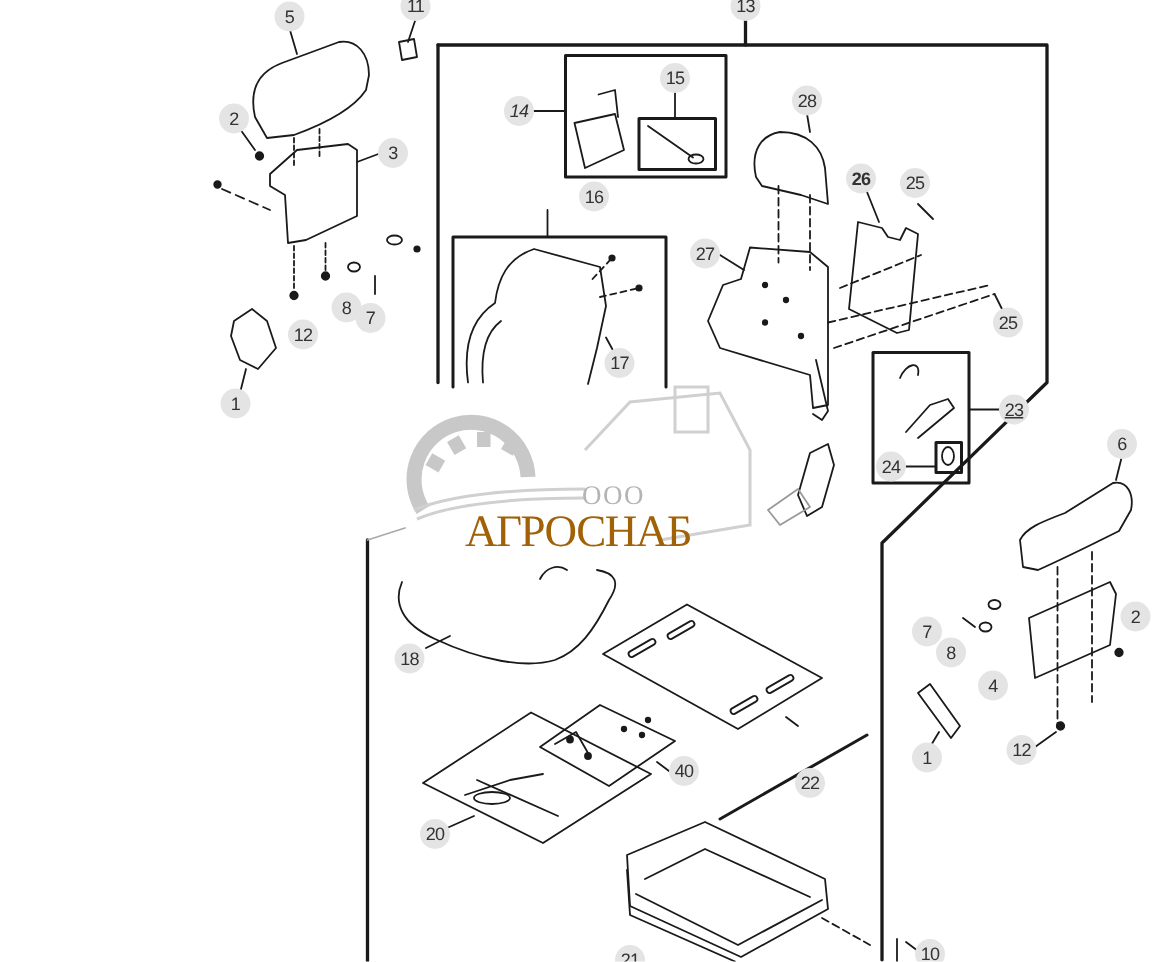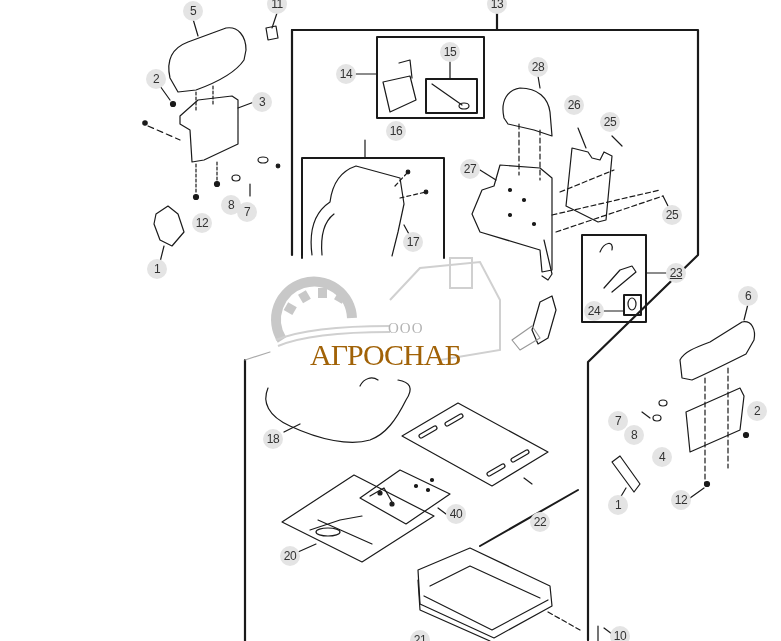--- a/index.html
+++ b/index.html
@@ -4,21 +4,21 @@
 <style>
   html, body { margin: 0; padding: 0; background: #ffffff; }
   body { width: 781px; height: 641px; position: relative; overflow: hidden;
          font-family: "Liberation Sans", sans-serif; }
   #diagram { position: absolute; left: 0; top: 0; width: 781px; height: 641px; }
   .callout { position: absolute; width: 20px; height: 20px; margin-left: -10px; margin-top: -10px;
              border-radius: 50%; background: #e4e4e4; color: #333;
              font-size: 12px; line-height: 20px; text-align: center;
              font-family: "Liberation Sans", sans-serif; letter-spacing: -0.5px; }
   .wm-ooo { position: absolute; left: 388px; top: 320px; font-family: "Liberation Serif", serif;
-            font-size: 15px; color: #b4b4b4; letter-spacing: 1px; }
+            font-size: 18px; color: #b4b4b4; letter-spacing: 1px; }
   .wm-name { position: absolute; left: 310px; top: 338px; font-family: "Liberation Serif", serif;
              font-size: 30px; color: #a16207; letter-spacing: -1px; }
 </style>
 </head>
 <body>
 
 <div id="diagram">
   <svg width="781" height="641" viewBox="0 0 781 641" fill="none" stroke="#1a1a1a" stroke-width="1.2" stroke-linejoin="round" stroke-linecap="round">
 
     <g stroke-width="2.2">
@@ -196,26 +196,26 @@
     </svg>
     <div class="wm-ooo">ООО</div>
     <div class="wm-name">АГРОСНАБ</div>
   </div>
 
   
   <div id="callouts">
       <div class="callout" style="left: 277px; top: 4px;">11</div>
       <div class="callout" style="left: 193px; top: 11px;">5</div>
       <div class="callout" style="left: 497px; top: 4px;">13</div>
-      <div class="callout" style="left: 346px; top: 74px;">14</div>
+      <div class="callout" style="left: 346px; top: 74px; font-style: italic;">14</div>
       <div class="callout" style="left: 450px; top: 52px;">15</div>
       <div class="callout" style="left: 538px; top: 67px;">28</div>
       <div class="callout" style="left: 156px; top: 79px;">2</div>
       <div class="callout" style="left: 262px; top: 102px;">3</div>
-      <div class="callout" style="left: 574px; top: 105px;">26</div>
+      <div class="callout" style="left: 574px; top: 119px; font-weight: bold;">26</div>
       <div class="callout" style="left: 610px; top: 122px;">25</div>
       <div class="callout" style="left: 365px; top: 131px; margin-left: 21px;">16</div>
       <div class="callout" style="left: 470px; top: 169px;">27</div>
       <div class="callout" style="left: 231px; top: 205px;">8</div>
       <div class="callout" style="left: 247px; top: 212px;">7</div>
       <div class="callout" style="left: 672px; top: 215px;">25</div>
       <div class="callout" style="left: 202px; top: 223px;">12</div>
       <div class="callout" style="left: 413px; top: 242px;">17</div>
       <div class="callout" style="left: 157px; top: 269px;">1</div>
       <div class="callout" style="left: 676px; top: 273px; text-decoration: underline;">23</div>

